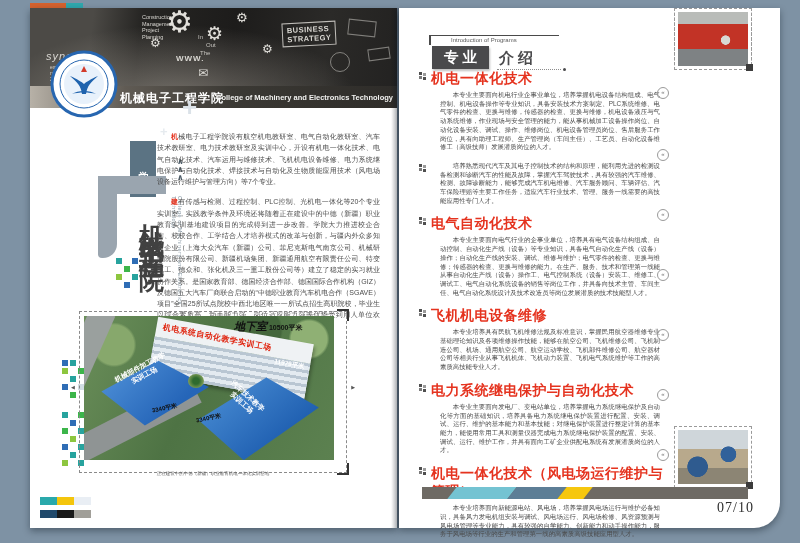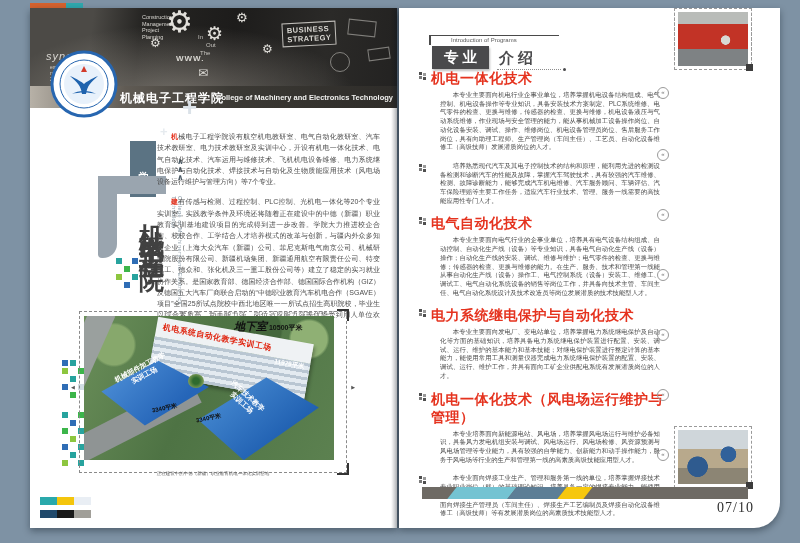--- a/index.html
+++ b/index.html
@@ -308,20 +308,25 @@
       <i class="marker"></i>
       <p>培养熟悉现代汽车及其电子控制技术的结构和原理，能利用先进的检测设备检测和诊断汽车的性能及故障，掌握汽车驾驶技术，具有较强的汽车维修、检测、故障诊断能力，能够完成汽车机电维修、汽车服务顾问、车辆评估、汽车保险理赔等主要工作任务，适应汽车行业技术、管理、服务一线需要的高技能应用性专门人才。</p>
     </div>
     <div class="sec">
       <i class="marker"></i>
       <h3>电气自动化技术</h3>
       <p>本专业主要面向电气行业的企事业单位，培养具有电气设备结构组成、自动控制、自动化生产线（设备）等专业知识，具备电气自动化生产线（设备）操作；自动化生产线的安装、调试、维修与维护；电气零件的检查、更换与维修；传感器的检查、更换与维修的能力。在生产、服务、技术和管理第一线能从事自动化生产线（设备）操作工、电气控制系统（设备）安装工、维修工、调试工、电气自动化系统设备的销售等岗位工作，并具备向技术主管、车间主任、电气自动化系统设计及技术改造员等岗位发展潜质的技术技能型人才。</p>
     </div>
     <div class="sec">
       <i class="marker"></i>
+      <h3>飞机机电设备维修</h3>
+      <p>本专业培养具有民航飞机维修法规及标准意识，掌握民用航空器维修专业基础理论知识及各项维修操作技能，能够在航空公司、飞机维修公司、飞机制造公司、机场、通用航空公司、航空运动学校、飞机部件维修公司、航空器材公司等相关行业从事飞机机体、飞机动力装置、飞机电气系统维护等工作的高素质高技能专业人才。</p>
+    </div>
+    <div class="sec">
+      <i class="marker"></i>
       <h3>电力系统继电保护与自动化技术</h3>
       <p>本专业主要面向发电厂、变电站单位，培养掌握电力系统继电保护及自动化等方面的基础知识，培养具备电力系统继电保护装置进行配置、安装、调试、运行、维护的基本能力和基本技能；对继电保护装置进行整定计算的基本能力，能使用常用工具和测量仪器完成电力系统继电保护装置的配置、安装、调试、运行、维护工作，并具有面向工矿企业供配电系统有发展潜质岗位的人才。</p>
     </div>
     <div class="sec">
       <i class="marker"></i>
       <h3>机电一体化技术（风电场运行维护与管理）</h3>
       <p>本专业培养面向新能源电站、风电场，培养掌握风电场运行与维护必备知识，具备风力发电机组安装与调试、风电场运行、风电场检修、风资源预测与风电场管理等专业能力，具有较强的自学能力、创新能力和动手操作能力，服务于风电场等行业的生产和管理第一线的高素质高级技能应用型人才。</p>
     </div>
     <div class="sec">
       <i class="marker"></i>

